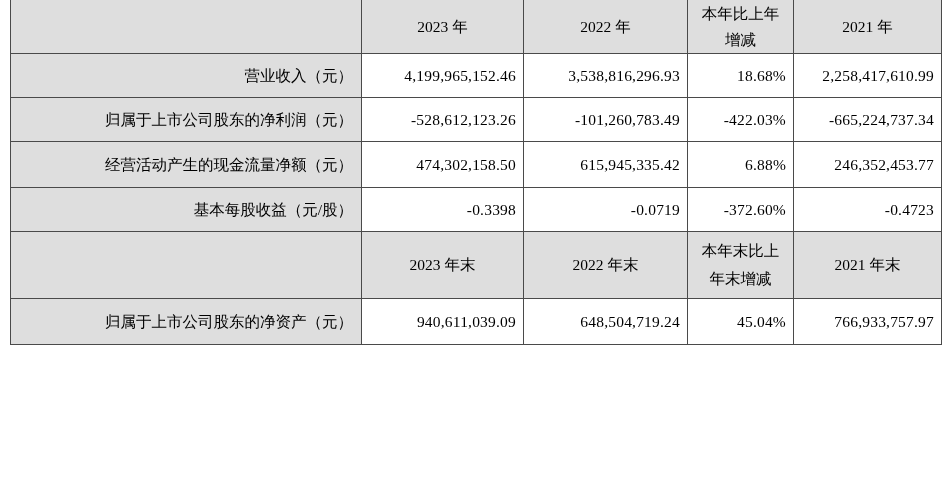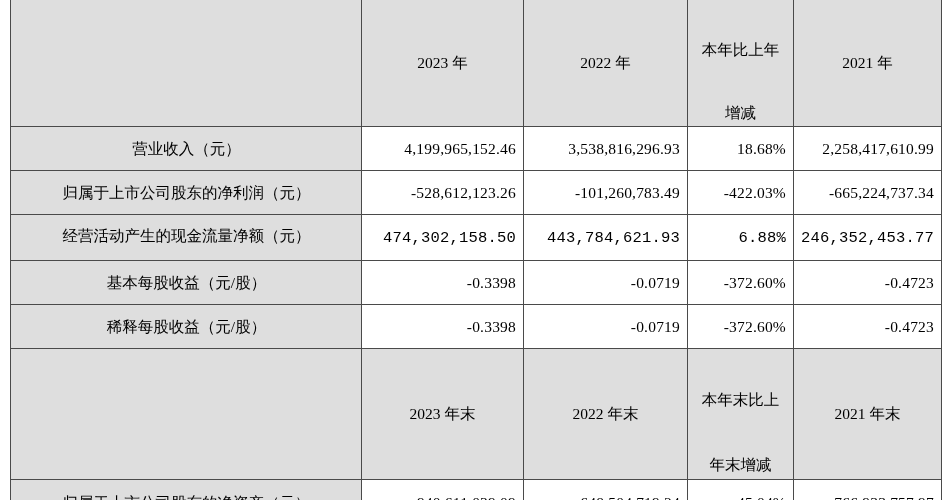--- a/index.html
+++ b/index.html
@@ -6,33 +6,33 @@
   body{width:946px;height:500px;overflow:hidden;position:relative;
        font-family:"Liberation Serif","DejaVu Serif",serif;color:#000;}
   table.fin{border-collapse:collapse;table-layout:fixed;
             position:absolute;left:10px;top:-1px;width:931px;}
   table.fin td{border:1px solid #4a4a4a;font-size:15.5px;overflow:hidden;
                vertical-align:middle;}
   
   col.c-label{width:351px;} col.c-2023{width:162px;} col.c-2022{width:164px;}
   col.c-chg{width:106px;}  col.c-2021{width:148px;}
   
-  td.lab{background:#dedede;text-align:center;padding:3px 8px 3px 9px;line-height:1.5;}
+  td.lab{background:#dedede;text-align:right;padding:3px 8px 3px 9px;line-height:1.5;}
   td.num{background:#ffffff;text-align:right;padding:2px 7px 2px 4px;
          white-space:nowrap;letter-spacing:0.2px;}
   td.hd{background:#dedede;text-align:center;padding:0 4px;line-height:26px;}
   td.hd2{line-height:28px;}
   
   tr.h-head1 td{height:53px;}
   tr.h-std  td{height:37px;}
   tr.h-tall td{height:56px;}
-  tr.h-med  td{height:39px;font-family:Liberation Mono, monospace;}
+  tr.h-med  td{height:39px;}
   tr.h-head2 td{height:66px;}
   tr.h-last td{height:39px;}
-  .hline{display:block;margin-top:37px;}
+  .hline{display:block;}
 </style>
 </head>
 <body>
 
 <table class="fin">
   <colgroup>
     <col class="c-label">
       <col class="c-2023">
       <col class="c-2022">
       <col class="c-chg">
@@ -61,33 +61,26 @@
   <tr class="h-std">
     <td class="lab">归属于上市公司股东的净利润（元）</td>
     <td class="num">-528,612,123.26</td>
     <td class="num">-101,260,783.49</td>
     <td class="num">-422.03%</td>
     <td class="num">-665,224,737.34</td>
   </tr>
   <tr class="h-med">
     <td class="lab">经营活动产生的现金流量净额（元）</td>
     <td class="num">474,302,158.50</td>
-    <td class="num">443,784,621.93</td>
+    <td class="num">615,945,335.42</td>
     <td class="num">6.88%</td>
     <td class="num">246,352,453.77</td>
   </tr>
   <tr class="h-std">
     <td class="lab">基本每股收益（元/股）</td>
-    <td class="num">-0.3398</td>
-    <td class="num">-0.0719</td>
-    <td class="num">-372.60%</td>
-    <td class="num">-0.4723</td>
-  </tr>
-  <tr class="h-std">
-    <td class="lab">稀释每股收益（元/股）</td>
     <td class="num">-0.3398</td>
     <td class="num">-0.0719</td>
     <td class="num">-372.60%</td>
     <td class="num">-0.4723</td>
   </tr>
 
   <tr class="h-head2">
     <td class="hd hd2"></td>
     <td class="hd hd2">2023 年末</td>
     <td class="hd hd2">2022 年末</td>

